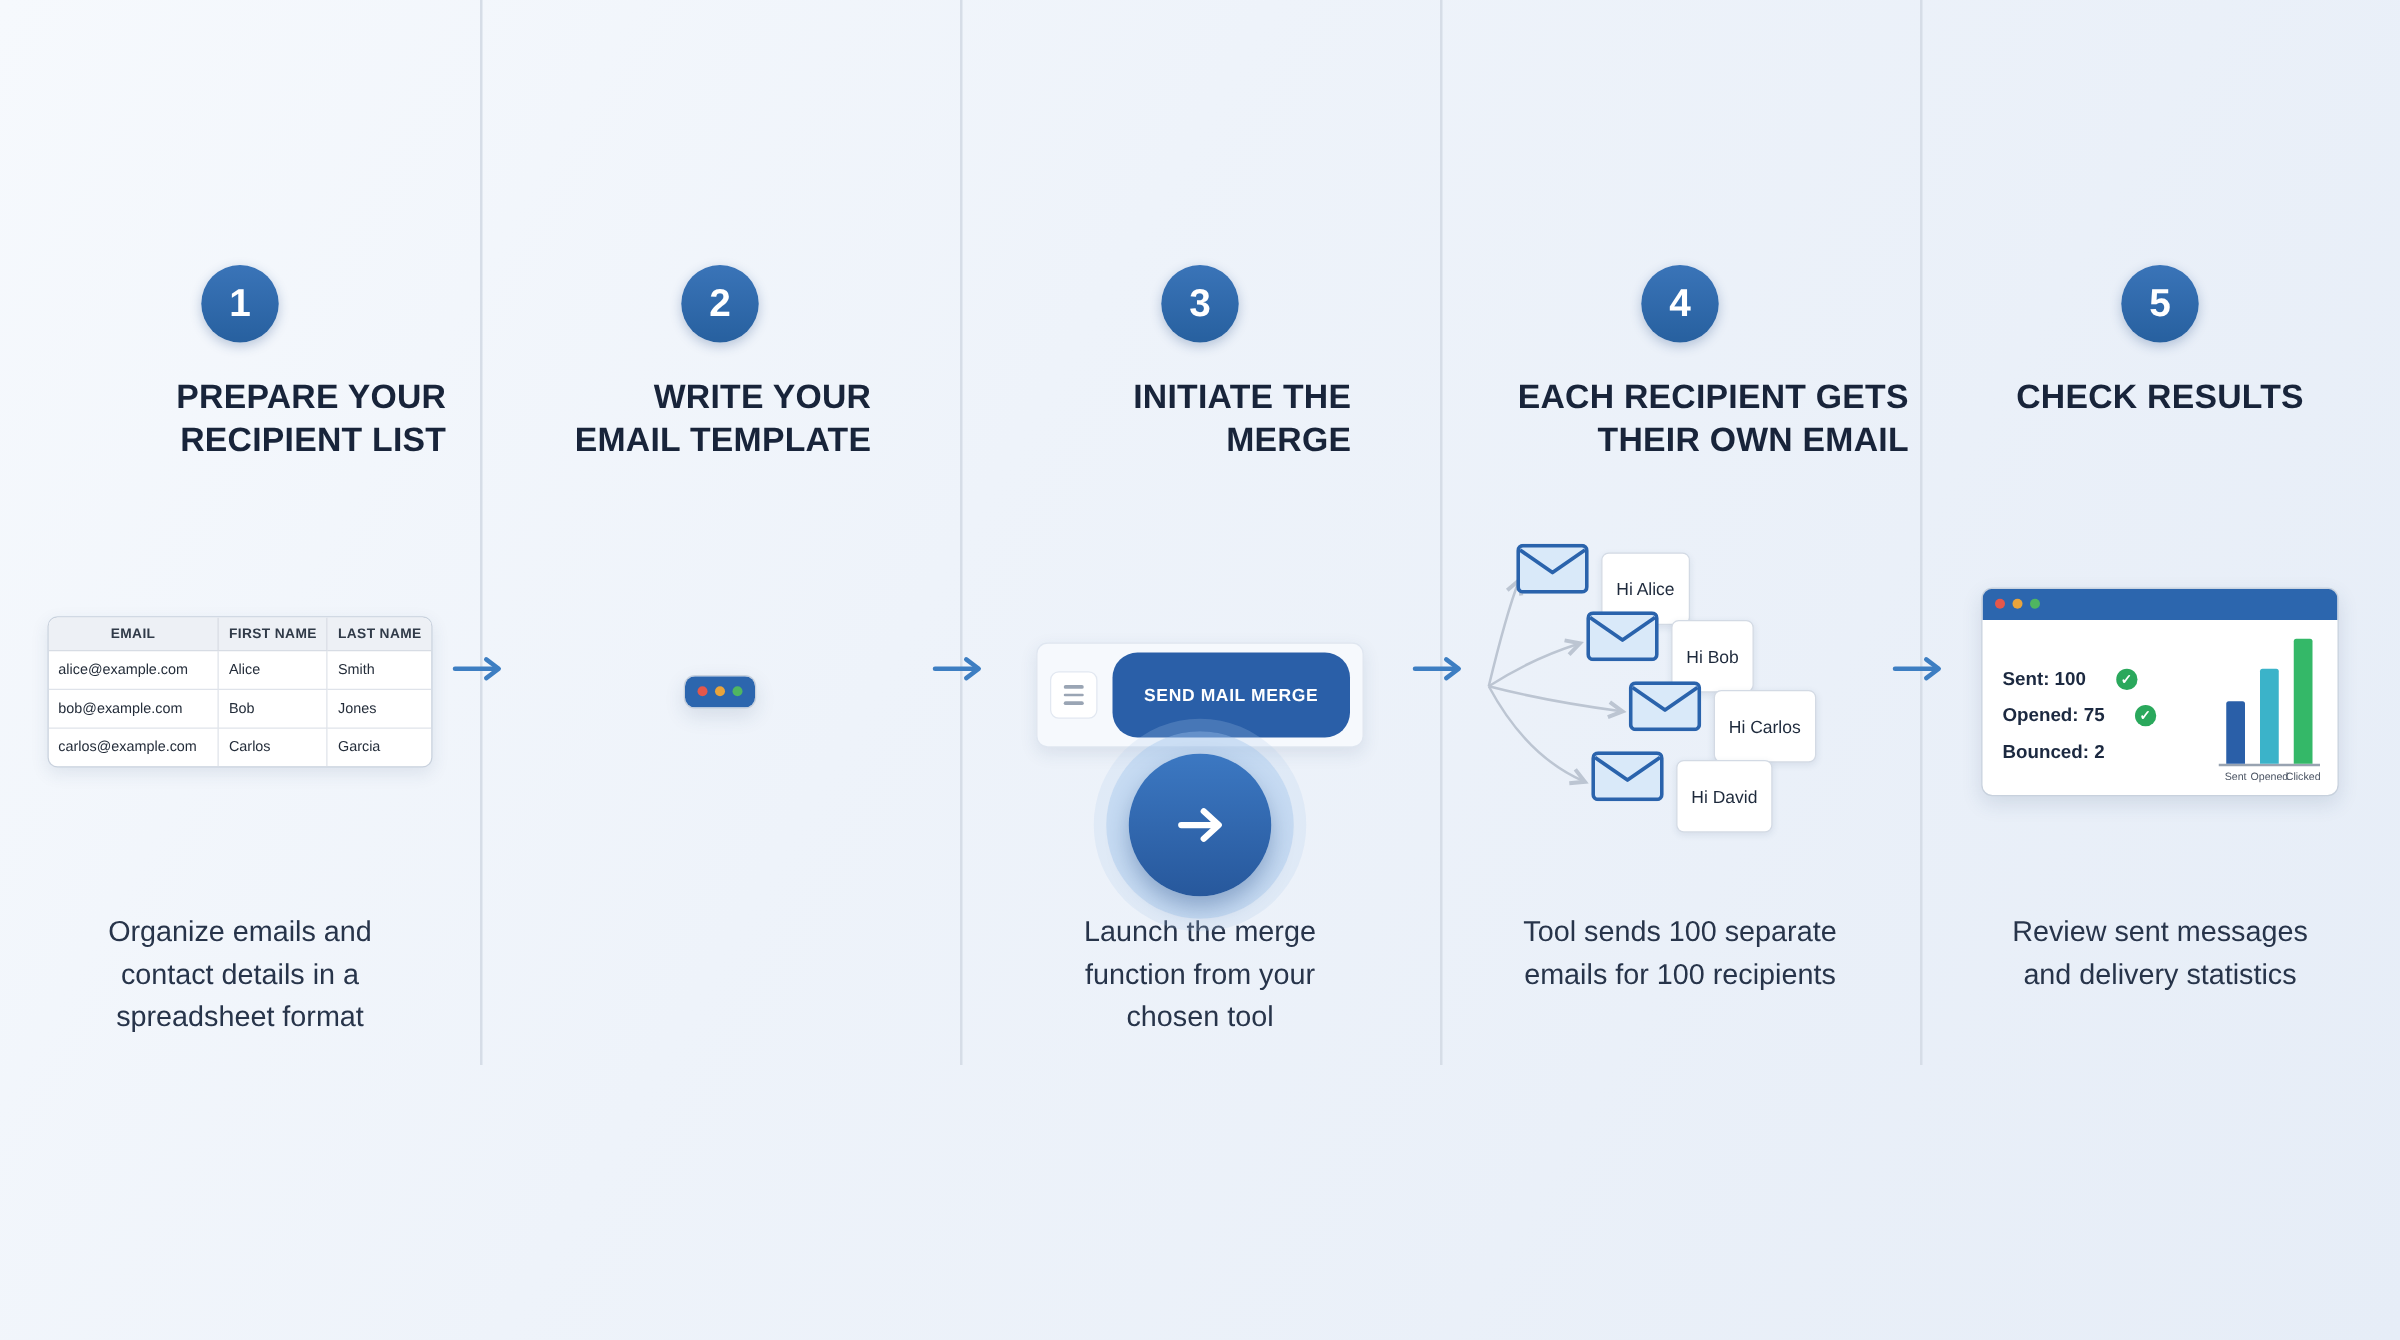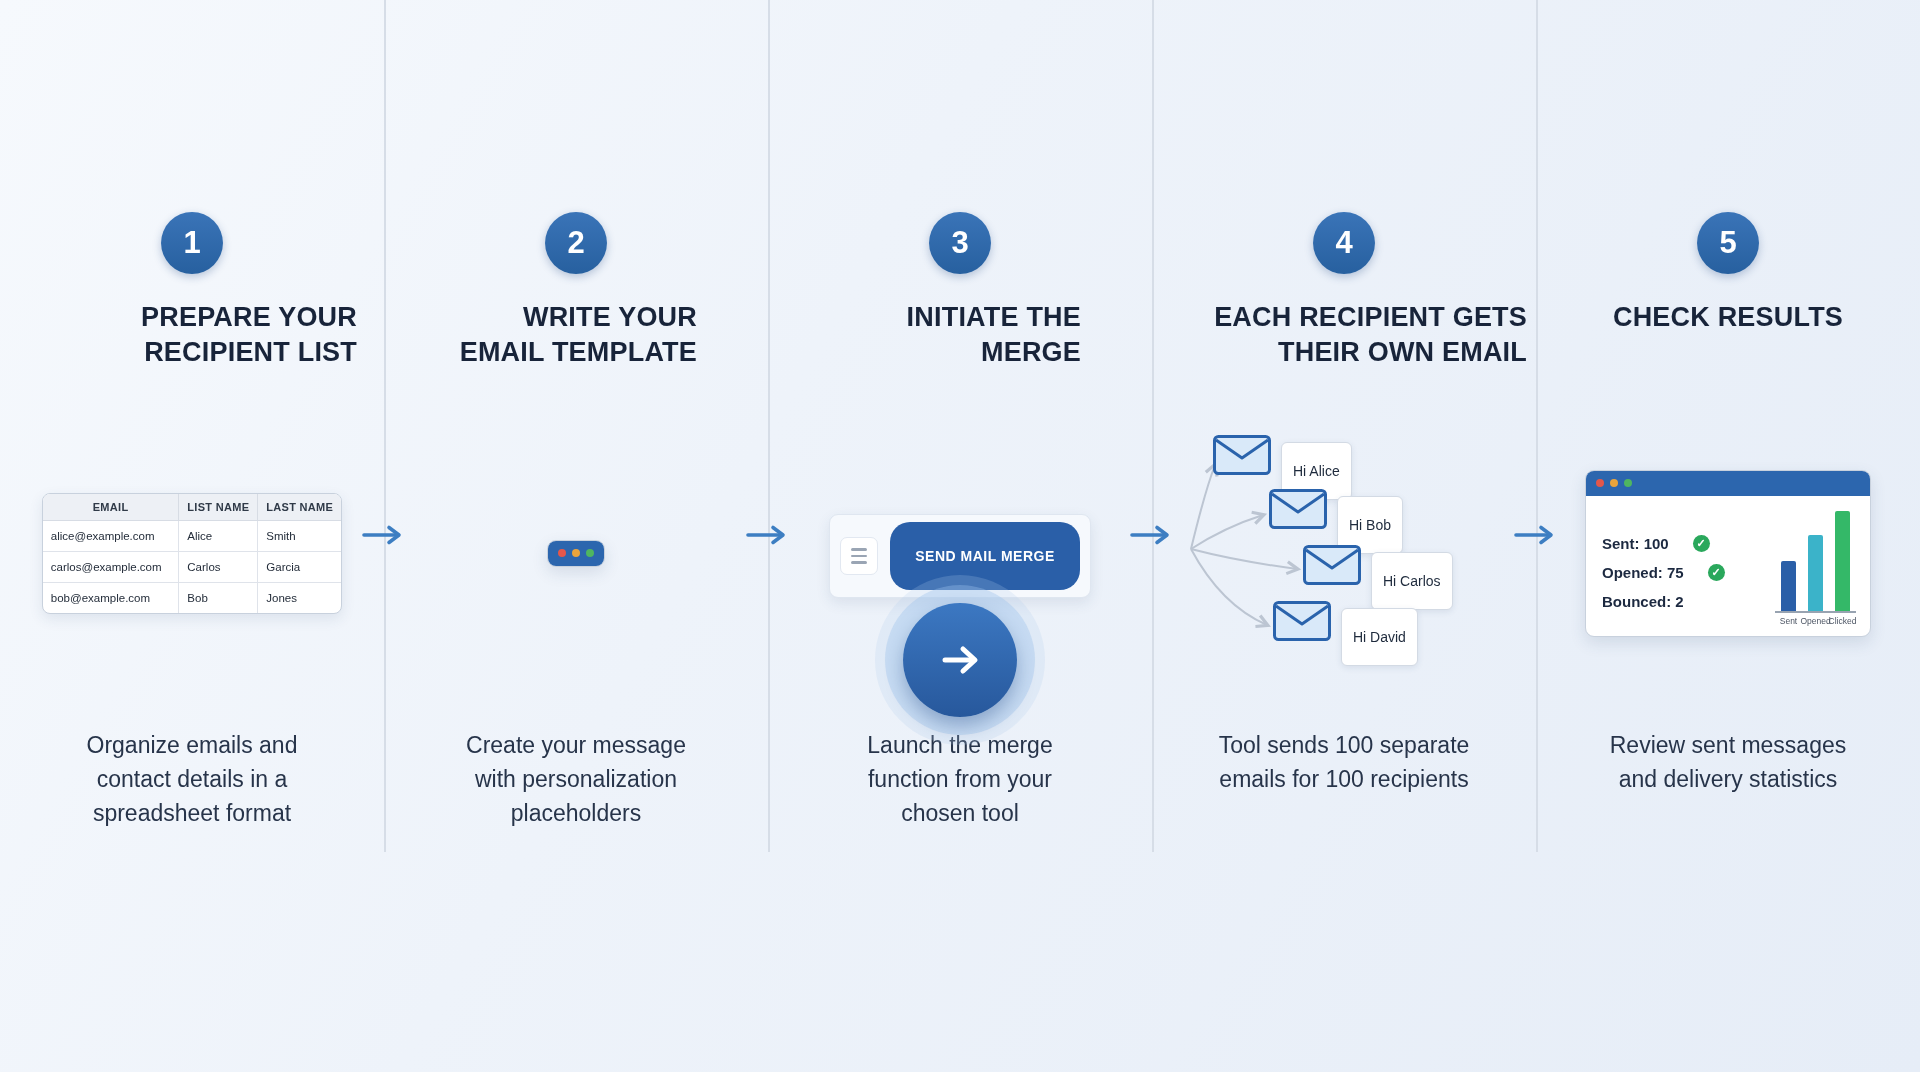--- a/index.html
+++ b/index.html
@@ -187,60 +187,59 @@
 
     <section class="step">
       <div class="badge">1</div>
       <h2 class="title">PREPARE YOUR RECIPIENT LIST</h2>
       <div class="stage">
         <div class="sheet-wrap">
           <table class="sheet">
             <thead>
               <tr>
                 <th class="c1">EMAIL</th>
-                <th class="c2">LIST NAME</th>
+                <th class="c2">FIRST NAME</th>
                 <th class="c3">LAST NAME</th>
               </tr>
             </thead>
             <tbody>
               <tr>
                 <td>alice@example.com</td>
                 <td>Alice</td>
                 <td>Smith</td>
               </tr>
               <tr>
+                <td>bob@example.com</td>
+                <td>Bob</td>
+                <td>Jones</td>
+              </tr>
+              <tr>
                 <td>carlos@example.com</td>
                 <td>Carlos</td>
                 <td>Garcia</td>
-              </tr>
-              <tr>
-                <td>bob@example.com</td>
-                <td>Bob</td>
-                <td>Jones</td>
               </tr>
             </tbody>
           </table>
         </div>
       </div>
       <p class="desc">Organize emails and contact details in a spreadsheet format</p>
     </section>
 
     <section class="step">
       <div class="badge">2</div>
       <h2 class="title w-narrow">WRITE YOUR EMAIL TEMPLATE</h2>
       <div class="stage">
         <div class="window">
           <div class="win-bar">
             <span class="dot dot-red"></span>
             <span class="dot dot-yellow"></span>
             <span class="dot dot-green"></span>
           </div>
         </div>
       </div>
-      <p class="desc">Create your message with personalization placeholders</p>
     </section>
 
     <section class="step">
       <div class="badge">3</div>
       <h2 class="title w-narrow">INITIATE THE MERGE</h2>
       <div class="stage stage-merge">
         <div class="merge-stack">
           <div class="merge-bar">
             <span class="menu-chip">
                 <i></i>

